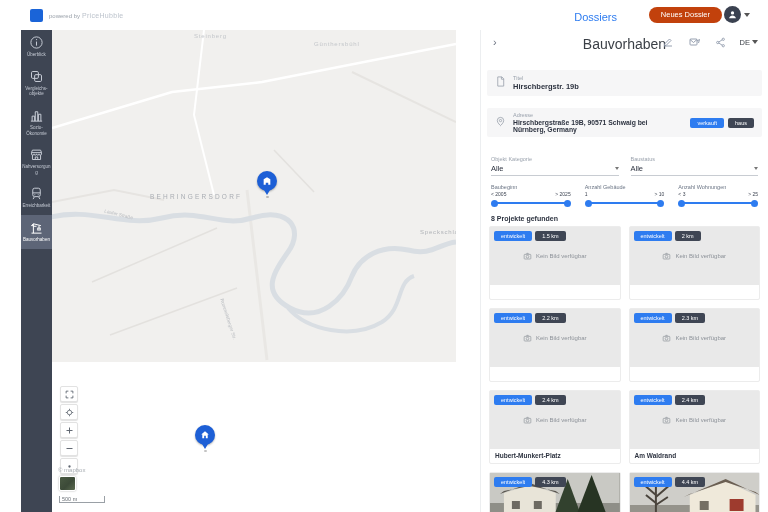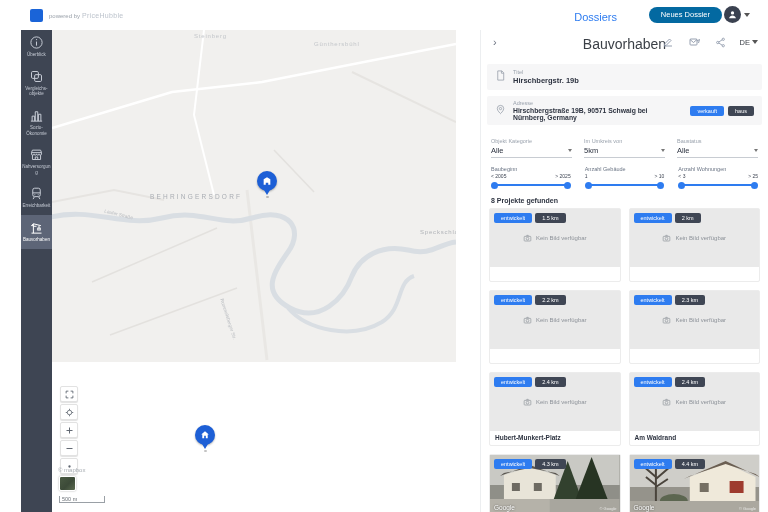--- a/index.html
+++ b/index.html
@@ -6,21 +6,21 @@
   html,body { width:768px; height:512px; overflow:hidden; background:#fff;
     font-family:"Liberation Sans", sans-serif; }
   .stage { position:relative; width:768px; height:512px; background:#fff; }
 
   
   .topbar { position:absolute; left:0; top:0; width:768px; height:30px; background:#fff; z-index:30; }
   .logo-square { position:absolute; left:30px; top:9px; width:13px; height:13px; background:#1a64d8; border-radius:2px; }
   .powered { position:absolute; left:49px; top:13px; font-size:6px; color:#9aa1aa; }
   .brand { position:absolute; left:82px; top:12px; font-size:7px; color:#bcc3cc; letter-spacing:.3px; }
   .dossiers-link { position:absolute; right:151px; top:11px; font-size:11px; color:#2e7cf0; cursor:pointer; }
-  .new-dossier-btn { position:absolute; right:46px; top:7px; height:16px; padding:0 12px; background:#0369a1; color:#fff;
+  .new-dossier-btn { position:absolute; right:46px; top:7px; height:16px; padding:0 12px; background:#c2410c; color:#fff;
     font-size:7.5px; line-height:16px; border:none; border-radius:9px; cursor:pointer; }
   .avatar-wrap { position:absolute; right:18px; top:6px; display:flex; align-items:center; gap:3px; cursor:pointer; }
   .avatar { width:17px; height:17px; border-radius:50%; background:#3a4150; display:flex; align-items:center; justify-content:center; }
   .caret { width:0; height:0; border-left:3px solid transparent; border-right:3px solid transparent; border-top:4px solid #555; }
 
   
   .sidebar { position:absolute; left:21px; top:30px; width:31px; height:482px; background:#3e4553; z-index:25; }
   .side-item { padding:5px 1px 6px; text-align:center; cursor:pointer; }
   .side-item.active { background:#5d6577; }
   .side-item svg { display:block; margin:0 auto 2px; }
@@ -51,21 +51,21 @@
 
   
   .panel { position:absolute; left:480px; top:30px; width:288px; height:482px; background:#fff; border-left:1px solid #eceef0; z-index:20; }
   .panel-header { position:relative; height:28px; display:flex; align-items:center; }
   .collapse { position:absolute; left:12px; top:7px; cursor:pointer; color:#6b7280; font-size:11px; line-height:1; }
   .panel-title { flex:1; text-align:center; font-size:14px; color:#3a3f46; }
   .header-icons { position:absolute; right:10px; top:6px; display:flex; align-items:center; gap:14px; }
   .hicon { cursor:pointer; display:flex; align-items:center; }
   .lang { font-size:7.5px; color:#3a3f46; display:flex; align-items:center; gap:2px; cursor:pointer; }
 
-  .info-row { margin:6px 6px; background:#f6f6f7; border-radius:2px; padding:4px 8px; display:flex; align-items:center; gap:7px; position:relative; }
+  .info-row { margin:12px 6px; background:#f6f6f7; border-radius:2px; padding:4px 8px; display:flex; align-items:center; gap:7px; position:relative; }
   .info-icon { flex:0 0 auto; color:#9aa2ad; }
   .info-label { font-size:5.5px; color:#9aa2ad; margin-bottom:1px; }
   .info-value { font-size:7.5px; font-weight:bold; color:#2d3340; }
   .badges { position:absolute; right:8px; top:50%; transform:translateY(-50%); display:flex; gap:4px; }
   .badge { font-size:5.5px; padding:2px 7px; border-radius:2px; color:#fff; cursor:pointer; }
   .badge.blue { background:#2e7cf0; }
   .badge.dark { background:#3f4654; }
 
   .filters { display:flex; gap:12px; padding:7px 10px 0; }
   .filter { flex:1; cursor:pointer; }
@@ -321,27 +321,20 @@
 
     <div class="filters">
       <div class="filter">
         <div class="filter-label">Objekt Kategorie</div>
         <div class="filter-value">
             <span>Alle</span>
             <span class="filter-caret"></span>
           </div>
       </div>
       <div class="filter">
-        <div class="filter-label">Im Umkreis von</div>
-        <div class="filter-value">
-            <span>5km</span>
-            <span class="filter-caret"></span>
-          </div>
-      </div>
-      <div class="filter">
         <div class="filter-label">Baustatus</div>
         <div class="filter-value">
             <span>Alle</span>
             <span class="filter-caret"></span>
           </div>
       </div>
     </div>
 
     <div class="sliders">
       <div class="slider">

